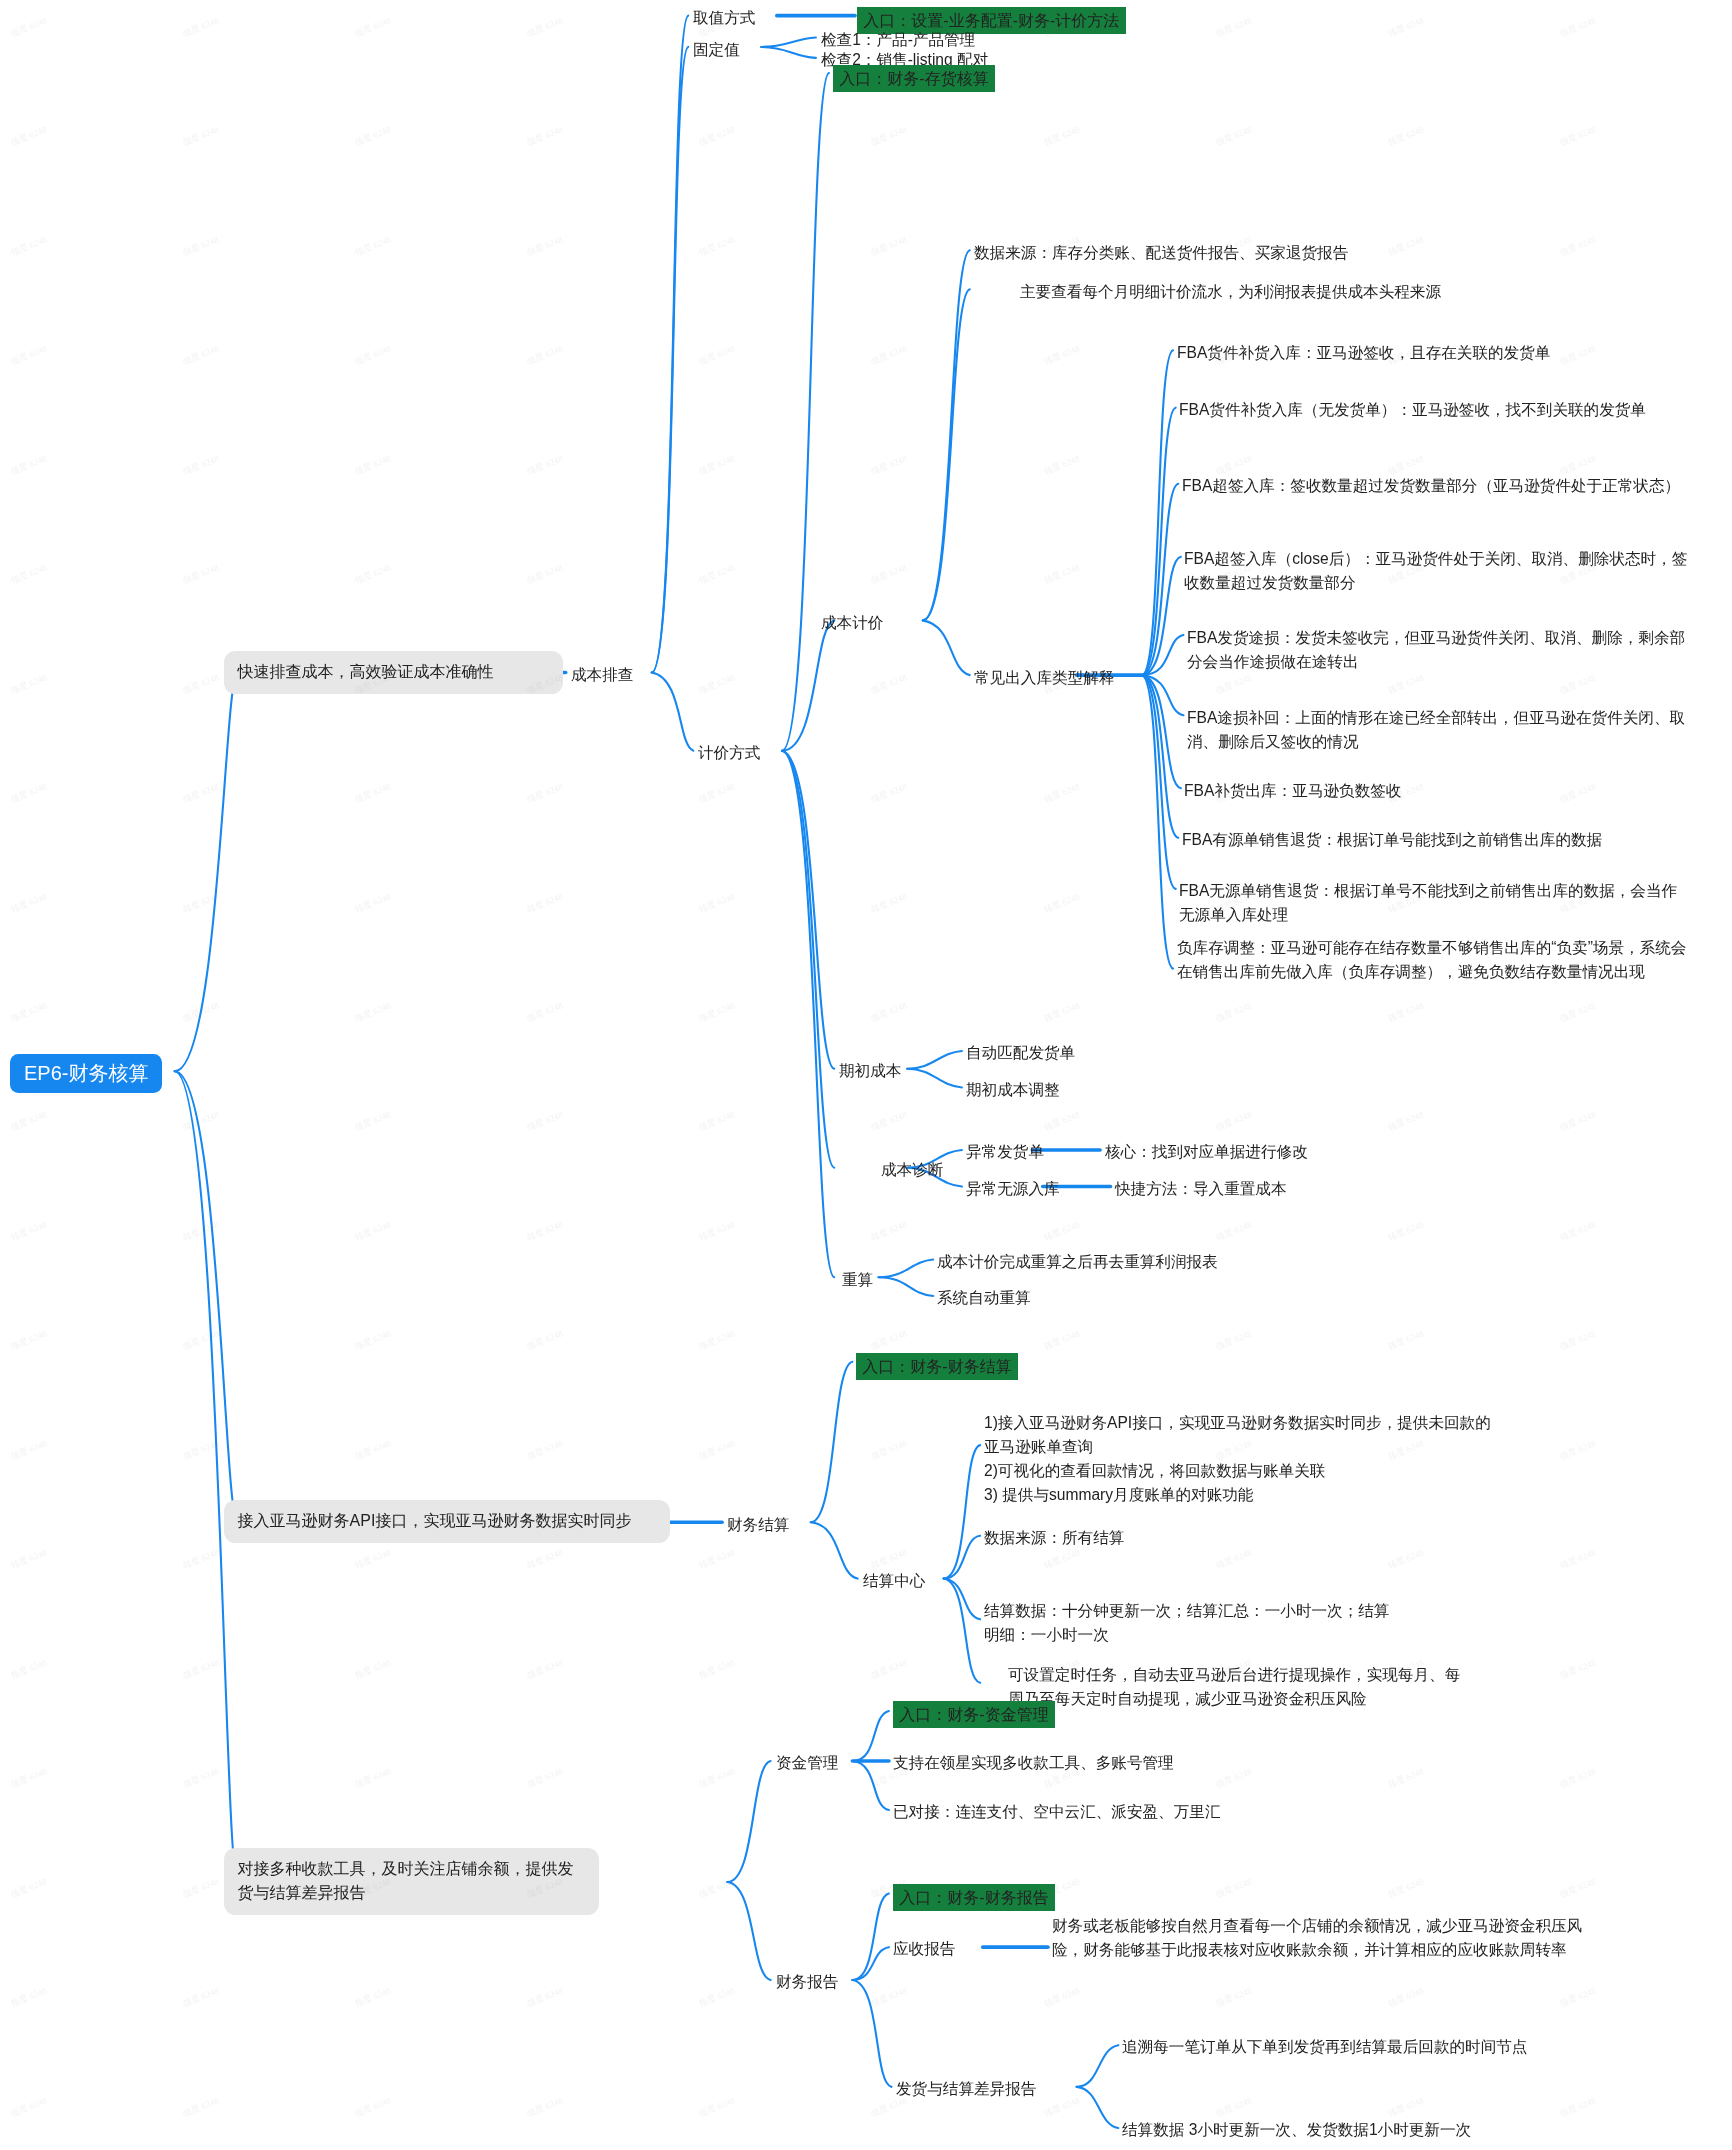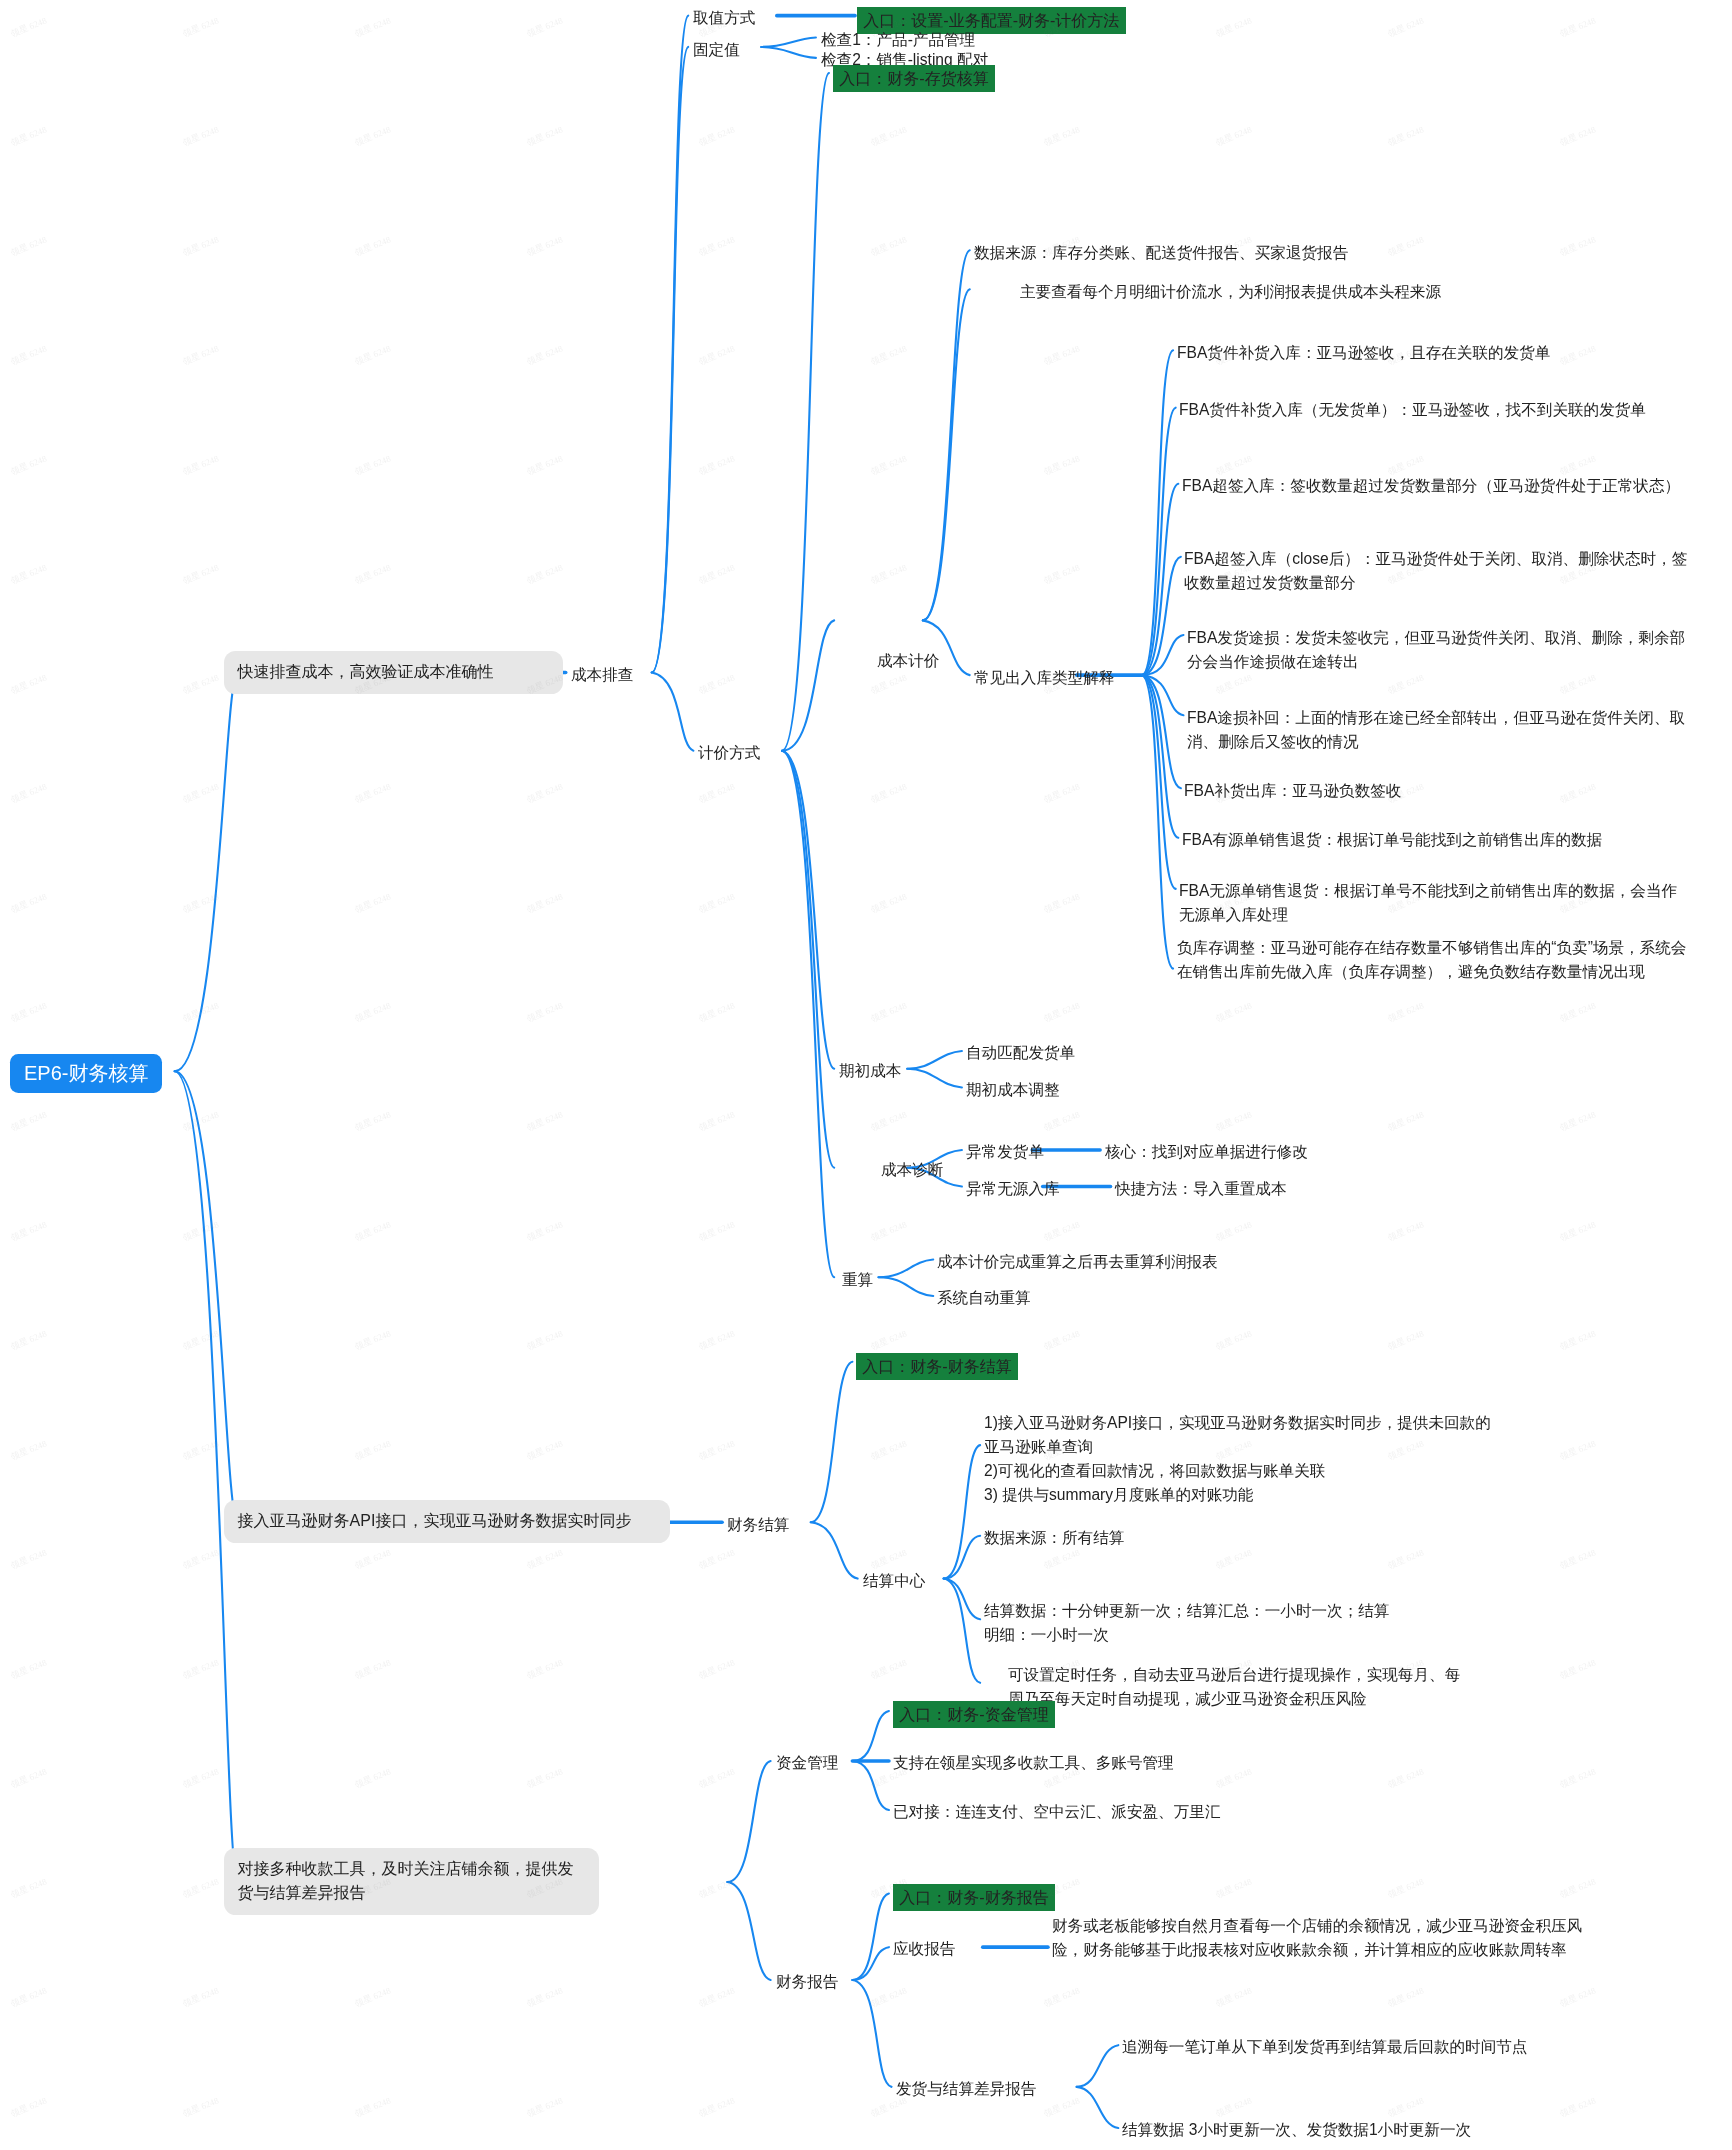--- a/index.html
+++ b/index.html
@@ -142,21 +142,21 @@
   <div class="node node-plain" style="left:693px;top:6.3px;">取值方式</div>
   <div class="node node-entry" style="left:857px;top:7.3px;">入口：设置-业务配置-财务-计价方法</div>
 
   <div class="node node-plain" style="left:693px;top:38px;">固定值</div>
   <div class="node node-plain" style="left:821px;top:28px;">检查1：产品-产品管理</div>
   <div class="node node-plain" style="left:821px;top:48px;">检查2：销售-listing 配对</div>
 
   <div class="node node-plain" style="left:698px;top:741px;">计价方式</div>
   <div class="node node-entry" style="left:833px;top:65px;">入口：财务-存货核算</div>
 
-  <div class="node node-plain" style="left:877px;top:611px;margin-top:38px;">成本计价</div>
+  <div class="node node-plain" style="left:821px;top:611px;">成本计价</div>
   <div class="node node-plain" style="left:974px;top:241px;">数据来源：库存分类账、配送货件报告、买家退货报告</div>
   <div class="node node-plain" style="left:974px;top:280px;margin-left:46px;">主要查看每个月明细计价流水，为利润报表提供成本头程来源</div>
   <div class="node node-plain" style="left:974px;top:666px;">常见出入库类型解释</div>
 
   <div class="node node-wrap" style="left:1177px;top:341px;width:521px;">FBA货件补货入库：亚马逊签收，且存在关联的发货单</div>
   <div class="node node-wrap" style="left:1179px;top:398px;width:511px;">FBA货件补货入库（无发货单）：亚马逊签收，找不到关联的发货单</div>
   <div class="node node-wrap" style="left:1182px;top:474px;width:511px;">FBA超签入库：签收数量超过发货数量部分（亚马逊货件处于正常状态）</div>
   <div class="node node-wrap" style="left:1184px;top:547px;width:511px;">FBA超签入库（close后）：亚马逊货件处于关闭、取消、删除状态时，签收数量超过发货数量部分</div>
   <div class="node node-wrap" style="left:1187px;top:626px;width:511px;">FBA发货途损：发货未签收完，但亚马逊货件关闭、取消、删除，剩余部分会当作途损做在途转出</div>
   <div class="node node-wrap" style="left:1187px;top:706px;width:511px;">FBA途损补回：上面的情形在途已经全部转出，但亚马逊在货件关闭、取消、删除后又签收的情况</div>

